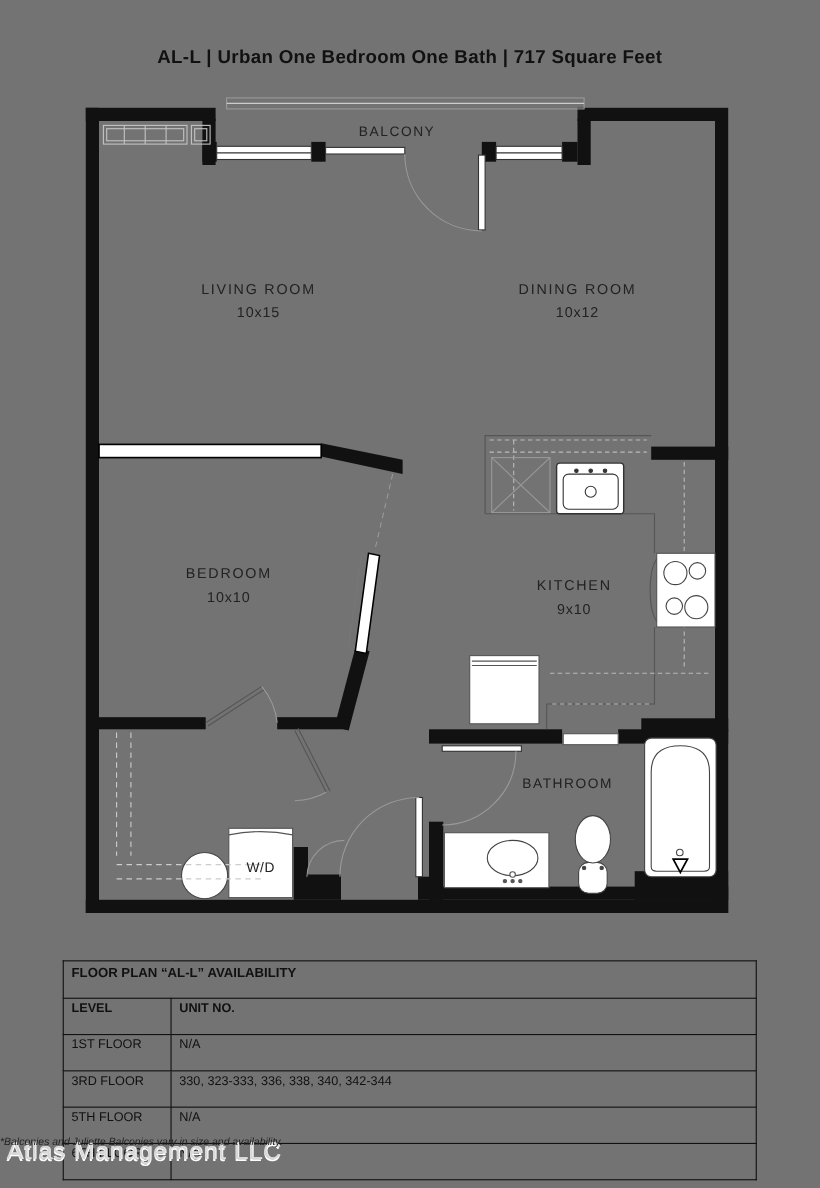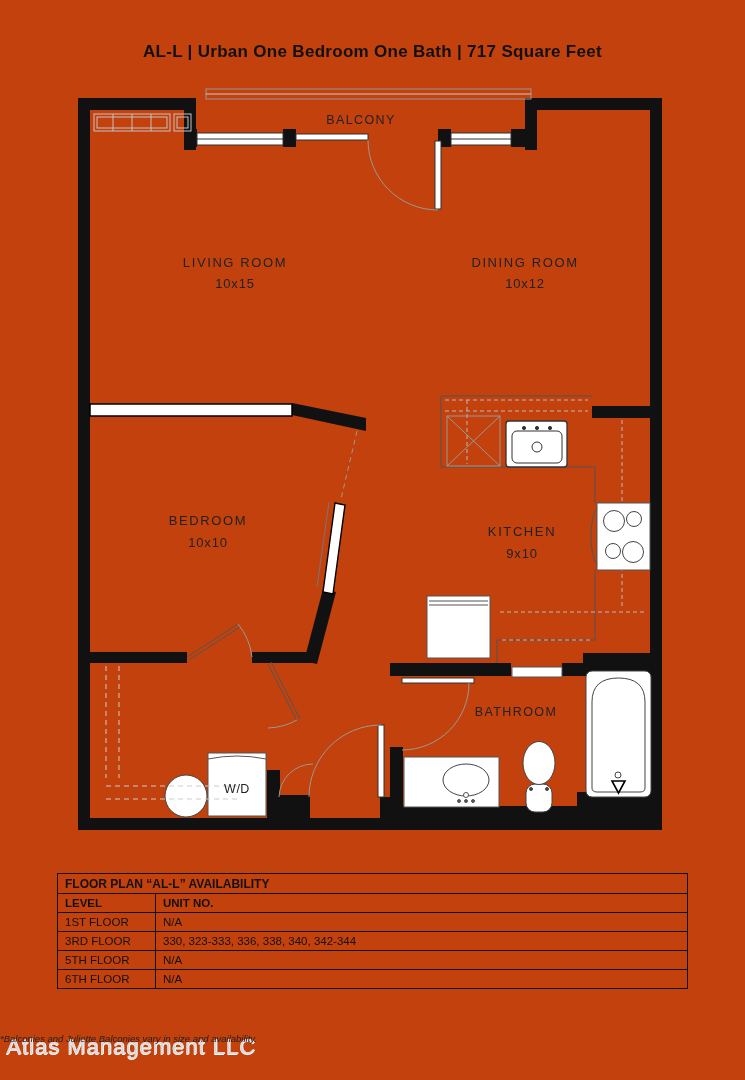--- a/index.html
+++ b/index.html
@@ -1,27 +1,27 @@
 <!DOCTYPE html>
 <html><head>
 <meta charset="utf-8">
 <style>
   html,body{margin:0;padding:0;background:#fff;}
-  .page{position:relative;width:745px;height:1080px;background:#c2410c;overflow:hidden;
+  .page{position:relative;width:745px;height:1080px;background:#737373;overflow:hidden;
         font-family:"Liberation Sans",sans-serif;color:#111;}
   .plan-title{position:absolute;top:42px;left:0;width:745px;text-align:center;margin:0;
         font-size:17px;font-weight:bold;letter-spacing:.3px;color:#111;}
   svg{position:absolute;top:0;left:0;}
   svg text{font-family:"Liberation Sans",sans-serif;fill:#222;}
   .room-name{font-size:13px;letter-spacing:1.6px;}
   .room-dims{font-size:13px;letter-spacing:.8px;}
   .small-label{font-size:12.5px;letter-spacing:1.4px;}
   .avail{position:absolute;left:57px;top:873px;width:631px;border-collapse:collapse;
         font-size:11.5px;color:#111;}
-  .avail th,.avail td{border:1.5px solid #111;padding:2px 6px 2px 7px;text-align:left;height:14px;}
+  .avail th,.avail td{border:1.5px solid #111;padding:2px 6px 16px 7px;text-align:left;height:14px;}
   .avail .ttl{font-weight:bold;font-size:12px;height:15px;}
   .avail thead th{font-weight:bold;}
   .avail td:first-child,.avail th.lvl{width:84px;}
   .watermark{position:absolute;left:6px;top:1034px;font-size:22px;letter-spacing:1px;
         color:#d8d8d8;text-shadow:0 1px 0 #ffffff,1px 0 0 #efefef;white-space:nowrap;}
   .note{position:absolute;left:0;top:1033px;width:745px;text-align:left;
         font-size:9.5px;font-style:italic;color:#222;}
 </style>
 </head>
 <body>

